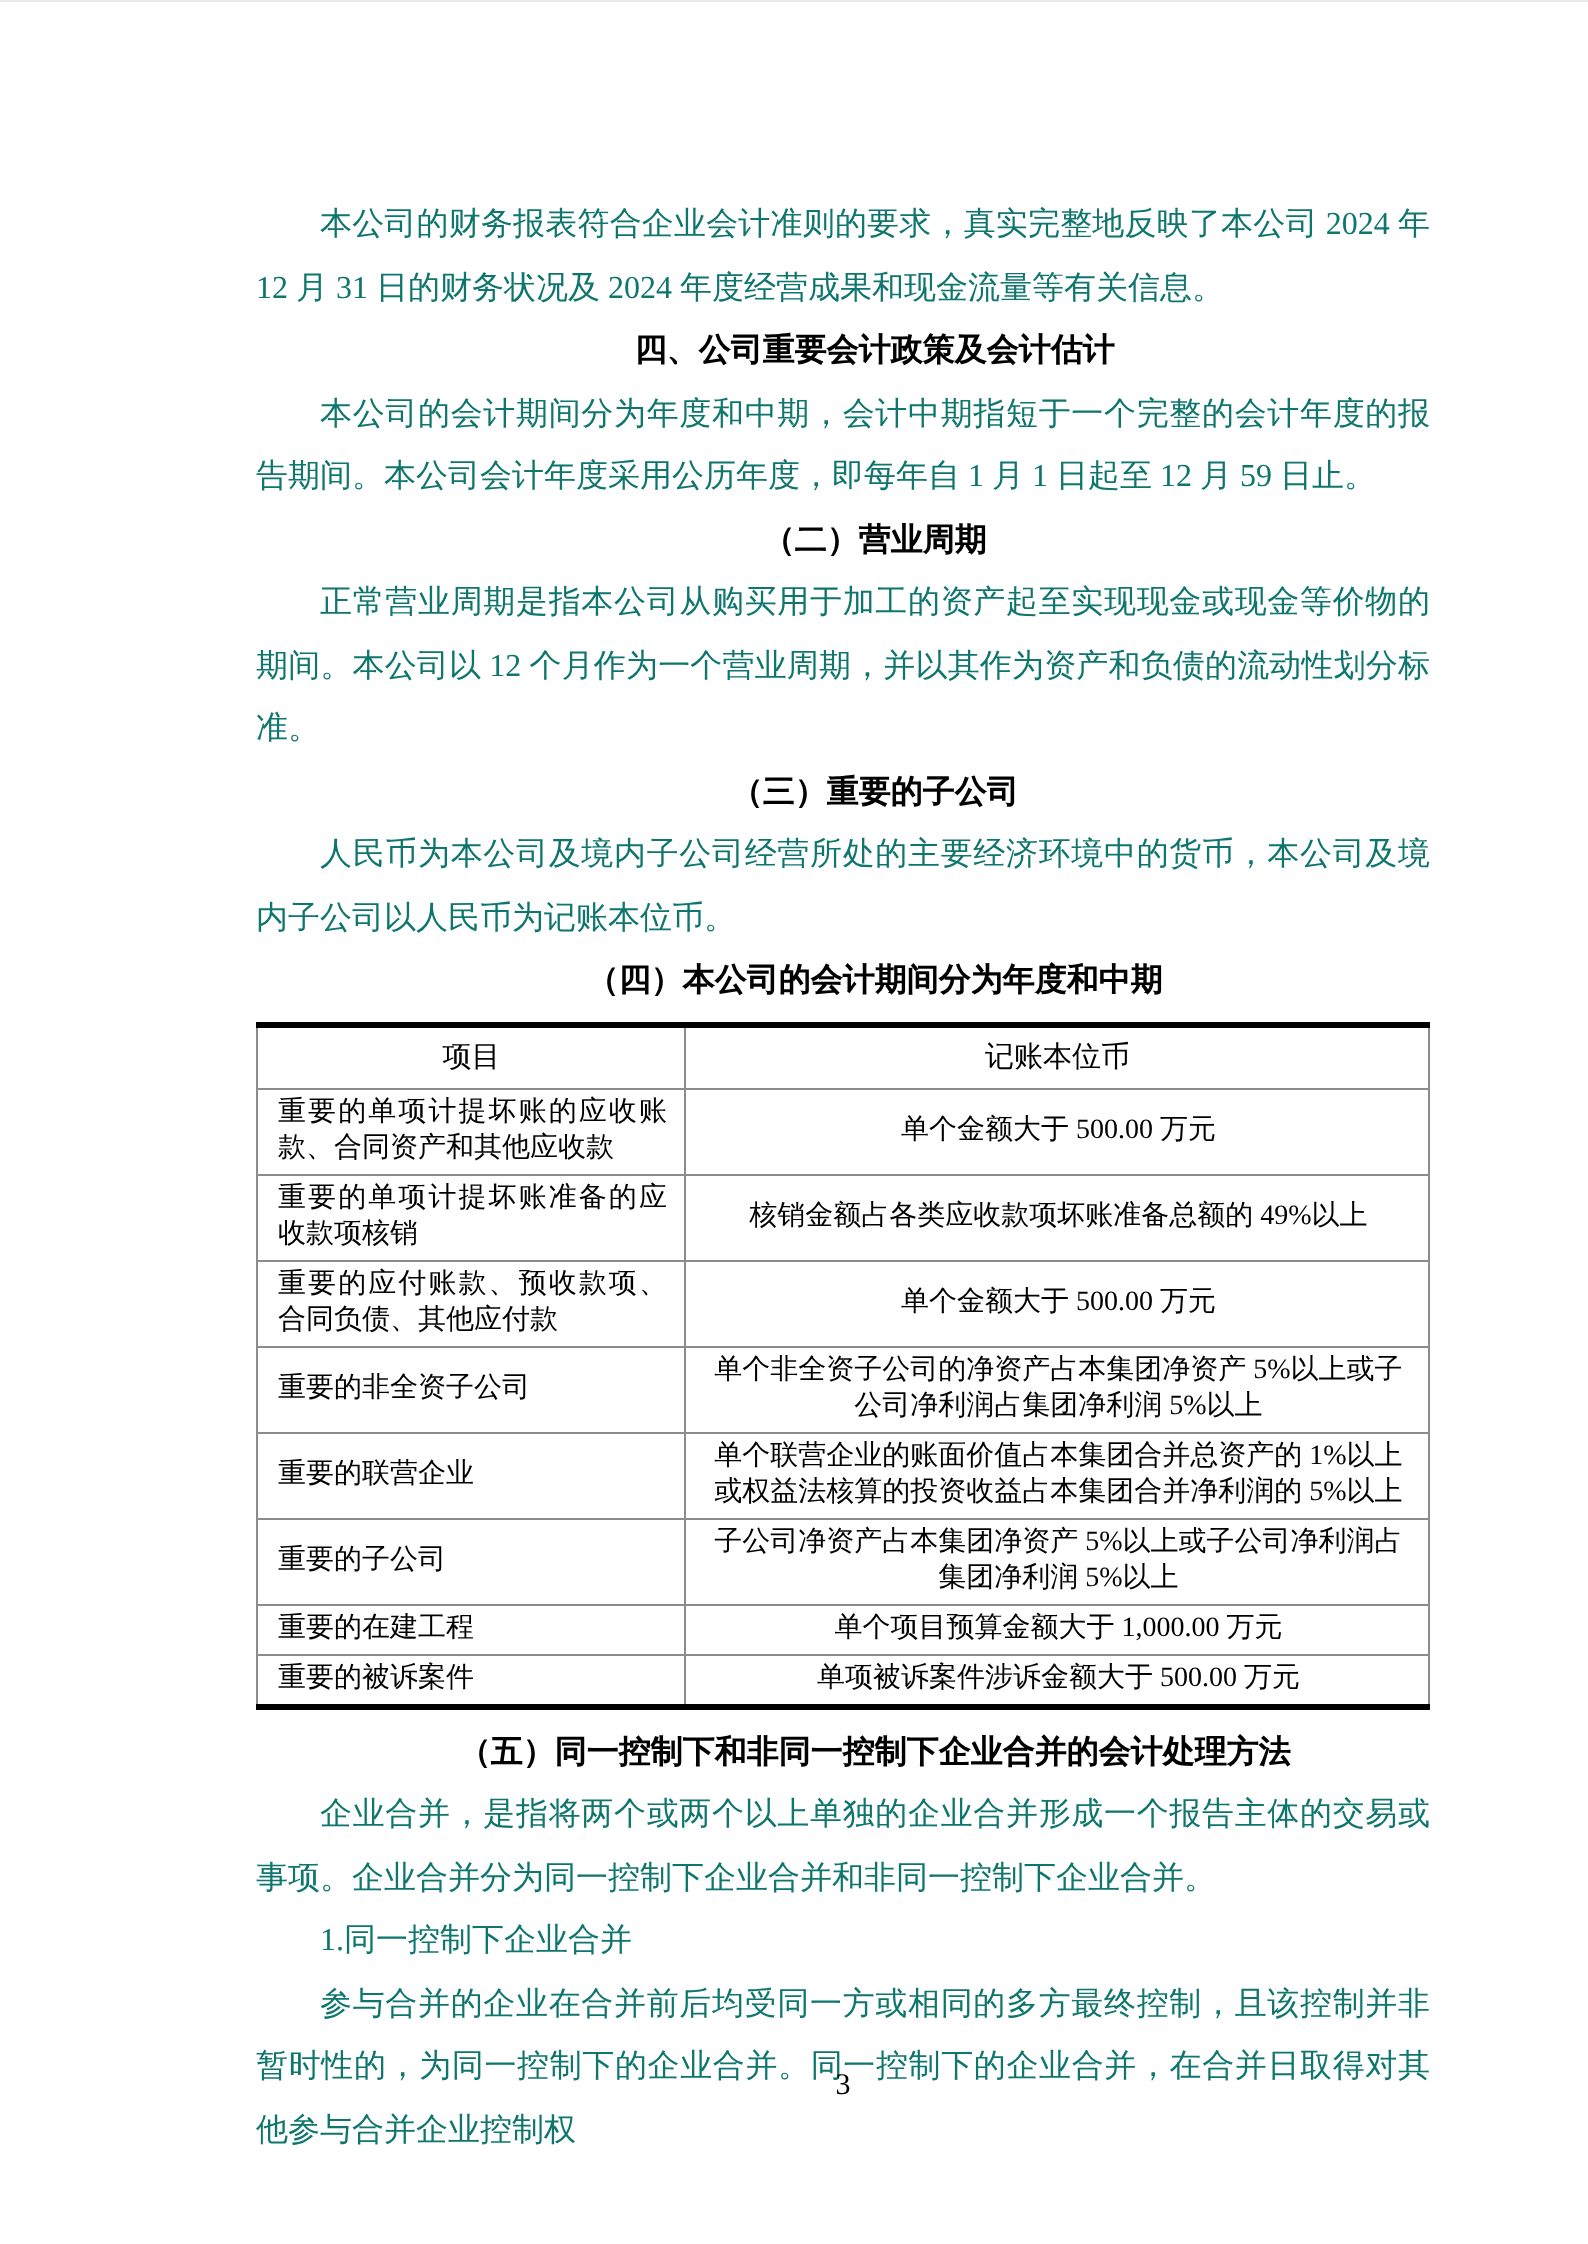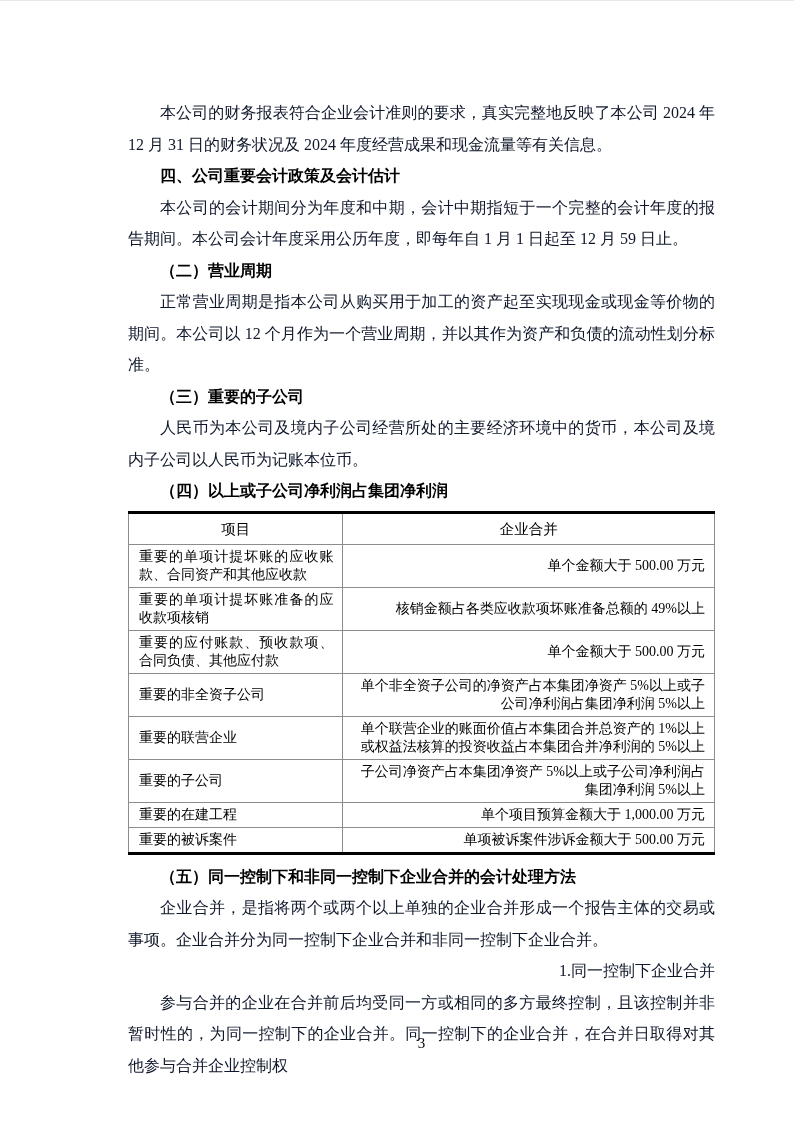--- a/index.html
+++ b/index.html
@@ -18,32 +18,33 @@
     left: 128px;
     top: 96px;
     width: 587px;
   }
   p.body {
     font-family: "Liberation Serif", "DejaVu Serif", serif;
     font-size: 16px;
     line-height: 31.5px;
     text-align: justify;
     text-indent: 2em;
-    color: #0f172a;
+    color: #0f766e;
   }
   p.plainline {
-    text-align: right;
+    text-align: left;
   }
   .heading {
     font-family: "Liberation Sans", "DejaVu Sans", sans-serif;
     font-size: 16px;
     font-weight: 700;
     line-height: 31.5px;
     text-indent: 2em;
     color: #000000;
+    text-align: center;
   }
   table.mat {
     width: 100%;
     border-collapse: collapse;
     margin: 4px 0 6px 0;
     border-top: 3px solid #000000;
     border-bottom: 3px solid #000000;
     font-family: "Liberation Serif", "DejaVu Serif", serif;
     font-size: 14px;
   }
@@ -60,21 +61,21 @@
     font-size: 14.5px;
   }
   table.mat td {
     padding: 3px 9px 3px 10px;
   }
   table.mat td.c1 {
     text-align: justify;
     text-justify: inter-character;
   }
   table.mat td.c2 {
-    text-align: right;
+    text-align: center;
   }
   .footer {
     position: absolute;
     left: 128px;
     width: 587px;
     top: 1034px;
     text-align: center;
     font-family: "Liberation Serif", "DejaVu Serif", serif;
     font-size: 15px;
     color: #000000;
@@ -91,31 +92,31 @@
     <div class="heading">四、公司重要会计政策及会计估计</div>
 
     <p class="body">本公司的会计期间分为年度和中期，会计中期指短于一个完整的会计年度的报告期间。本公司会计年度采用公历年度，即每年自 1 月 1 日起至 12 月 59 日止。</p>
 
     <div class="heading">（二）营业周期</div>
     <p class="body">正常营业周期是指本公司从购买用于加工的资产起至实现现金或现金等价物的期间。本公司以 12 个月作为一个营业周期，并以其作为资产和负债的流动性划分标准。</p>
 
     <div class="heading">（三）重要的子公司</div>
     <p class="body">人民币为本公司及境内子公司经营所处的主要经济环境中的货币，本公司及境内子公司以人民币为记账本位币。</p>
 
-    <div class="heading">（四）以上或子公司净利润占集团净利润</div>
+    <div class="heading">（四）本公司的会计期间分为年度和中期</div>
 
     <table class="mat">
       <colgroup>
         <col style="width:36.6%">
         <col>
       </colgroup>
       <thead>
         <tr>
           <th>项目</th>
-          <th>企业合并</th>
+          <th>记账本位币</th>
         </tr>
       </thead>
       <tbody>
         <tr>
           <td class="c1">重要的单项计提坏账的应收账款、合同资产和其他应收款</td>
           <td class="c2">单个金额大于 500.00 万元</td>
         </tr>
         <tr>
           <td class="c1">重要的单项计提坏账准备的应收款项核销</td>
           <td class="c2">核销金额占各类应收款项坏账准备总额的 49%以上</td>

